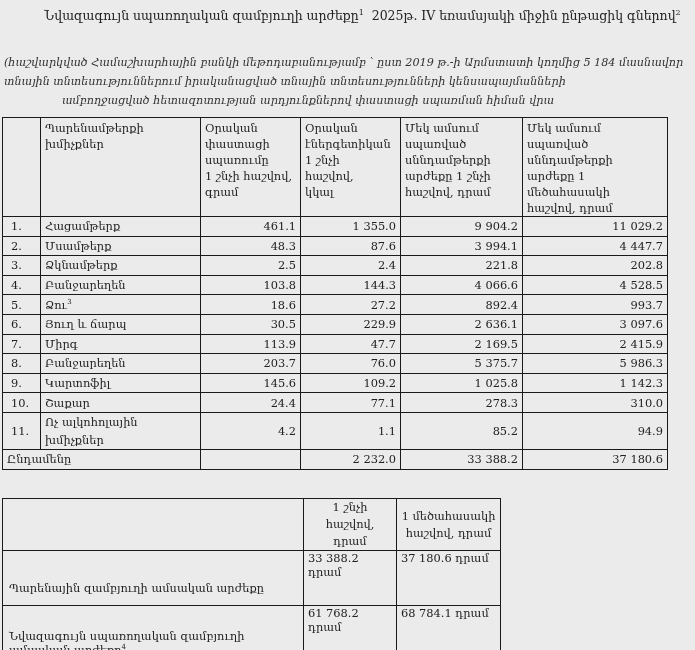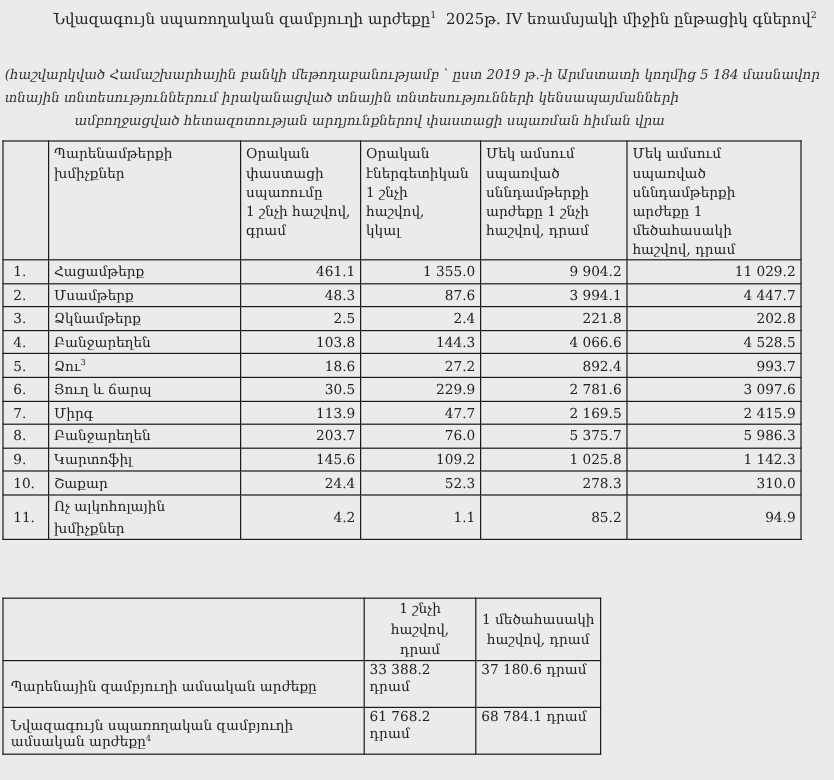--- a/index.html
+++ b/index.html
@@ -36,21 +36,21 @@
     #main td { height: 18.6px; line-height: 18px; }
     #main td.num { text-align: right; }
     #main td.idx { padding-left: 8px; }
     #main td.name { padding-left: 4px; }
     #main tr.total td { vertical-align: top; }
     #main tr.total td.num.mid { vertical-align: middle; }
 
     #summary { left: 2px; top: 498px; }
     #summary th { text-align: center; line-height: 17px; height: 46px; vertical-align: middle; }
     #summary td { height: 34px; }
-    #summary td.label { vertical-align: middle; padding-left: 6px; padding-top: 4px; }
+    #summary td.label { vertical-align: middle; padding-left: 6px; padding-top: 20px; }
     #summary td.num { text-align: left; vertical-align: top; padding-top: 0; padding-right: 10px; }
     sup.fn { font-size: 7px; vertical-align: super; line-height: 0; }
   </style>
 </head>
 <body>
 
 <div class="title">
   <span>Նվազագույն սպառողական զամբյուղի արժեքը</span><sup>1</sup>&nbsp;
   <span>2025թ. IV եռամսյակի միջին ընթացիկ գներով</span><sup>2</sup>
 </div>
@@ -146,21 +146,21 @@
         <td class="num">18.6</td>
         <td class="num">27.2</td>
         <td class="num">892.4</td>
         <td class="num">993.7</td>
       </tr>
       <tr>
         <td class="idx">6.</td>
         <td class="name"><span>Յուղ և ճարպ</span></td>
         <td class="num">30.5</td>
         <td class="num">229.9</td>
-        <td class="num">2 781.6</td>
+        <td class="num">2 636.1</td>
         <td class="num">3 097.6</td>
       </tr>
       <tr>
         <td class="idx">7.</td>
         <td class="name"><span>Միրգ</span></td>
         <td class="num">113.9</td>
         <td class="num">47.7</td>
         <td class="num">2 169.5</td>
         <td class="num">2 415.9</td>
       </tr>
@@ -177,31 +177,38 @@
         <td class="name"><span>Կարտոֆիլ</span></td>
         <td class="num">145.6</td>
         <td class="num">109.2</td>
         <td class="num">1 025.8</td>
         <td class="num">1 142.3</td>
       </tr>
       <tr>
         <td class="idx">10.</td>
         <td class="name"><span>Շաքար</span></td>
         <td class="num">24.4</td>
-        <td class="num">52.3</td>
+        <td class="num">77.1</td>
         <td class="num">278.3</td>
         <td class="num">310.0</td>
       </tr>
       <tr>
         <td class="idx">11.</td>
         <td class="name"><span>Ոչ ալկոհոլային խմիչքներ</span></td>
         <td class="num">4.2</td>
         <td class="num">1.1</td>
         <td class="num">85.2</td>
         <td class="num">94.9</td>
+      </tr>
+      <tr class="total">
+        <td colspan="2" class="name">Ընդամենը</td>
+        <td class="num"></td>
+        <td class="num">2 232.0</td>
+        <td class="num mid">33 388.2</td>
+        <td class="num mid">37 180.6</td>
       </tr>
     </tbody>
 </table>
 
 <table id="summary">
   <colgroup>
     <col style="width:301px">
       <col style="width:93px">
       <col style="width:104px">
   </colgroup>

